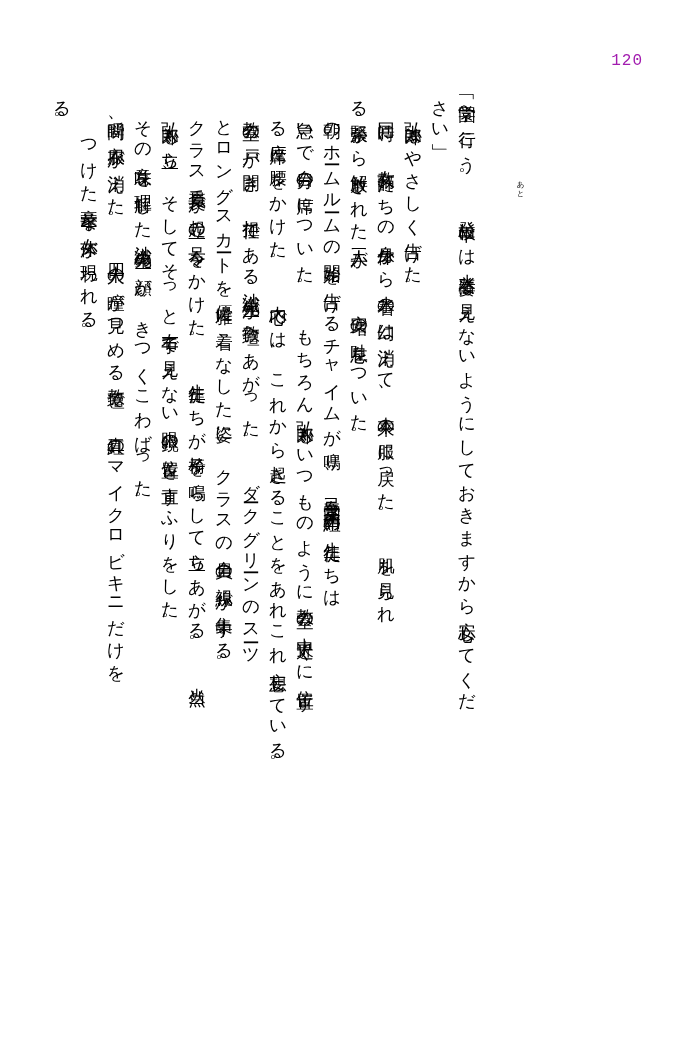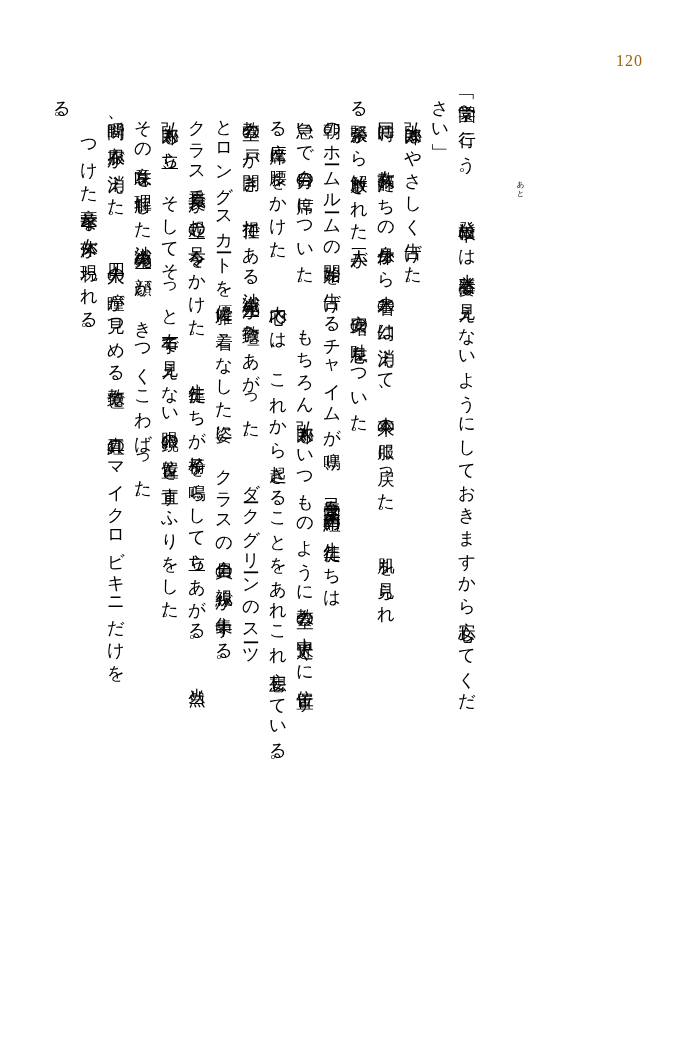--- a/index.html
+++ b/index.html
@@ -21,22 +21,22 @@
     width: 695px;
     height: 1050px;
     box-sizing: border-box;
   }
   .page-number {
     position: absolute;
     top: 52px;
     right: 52px;
     font-size: 16px;
     letter-spacing: 1px;
-    color: #a16207;
-    font-family: Liberation Serif, serif;
+    color: #a21caf;
+    font-family: Liberation Mono, monospace;
     margin-left: 25px;
   }
   .text-block {
     position: absolute;
     top: 88px;
     right: 52px;
     height: 900px;
     width: 600px;
     display: flex;
     flex-direction: row;

